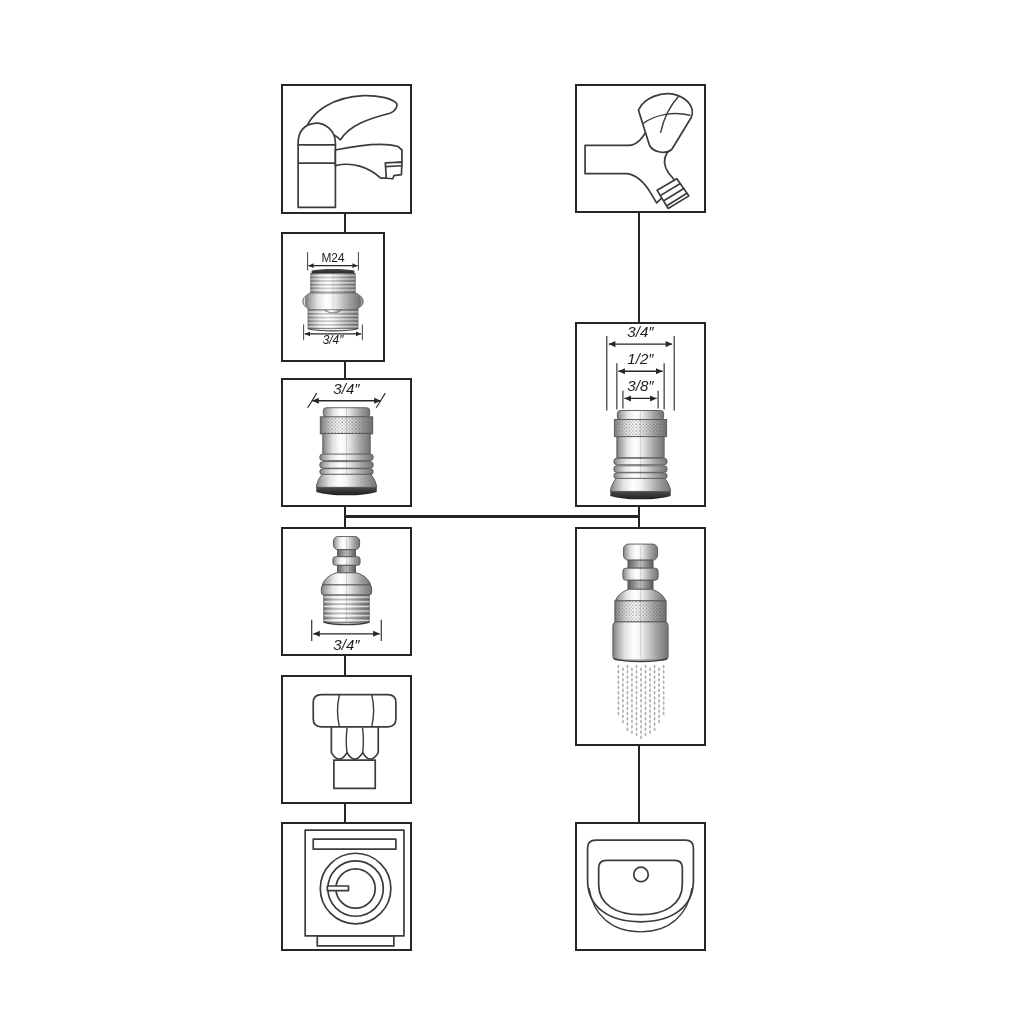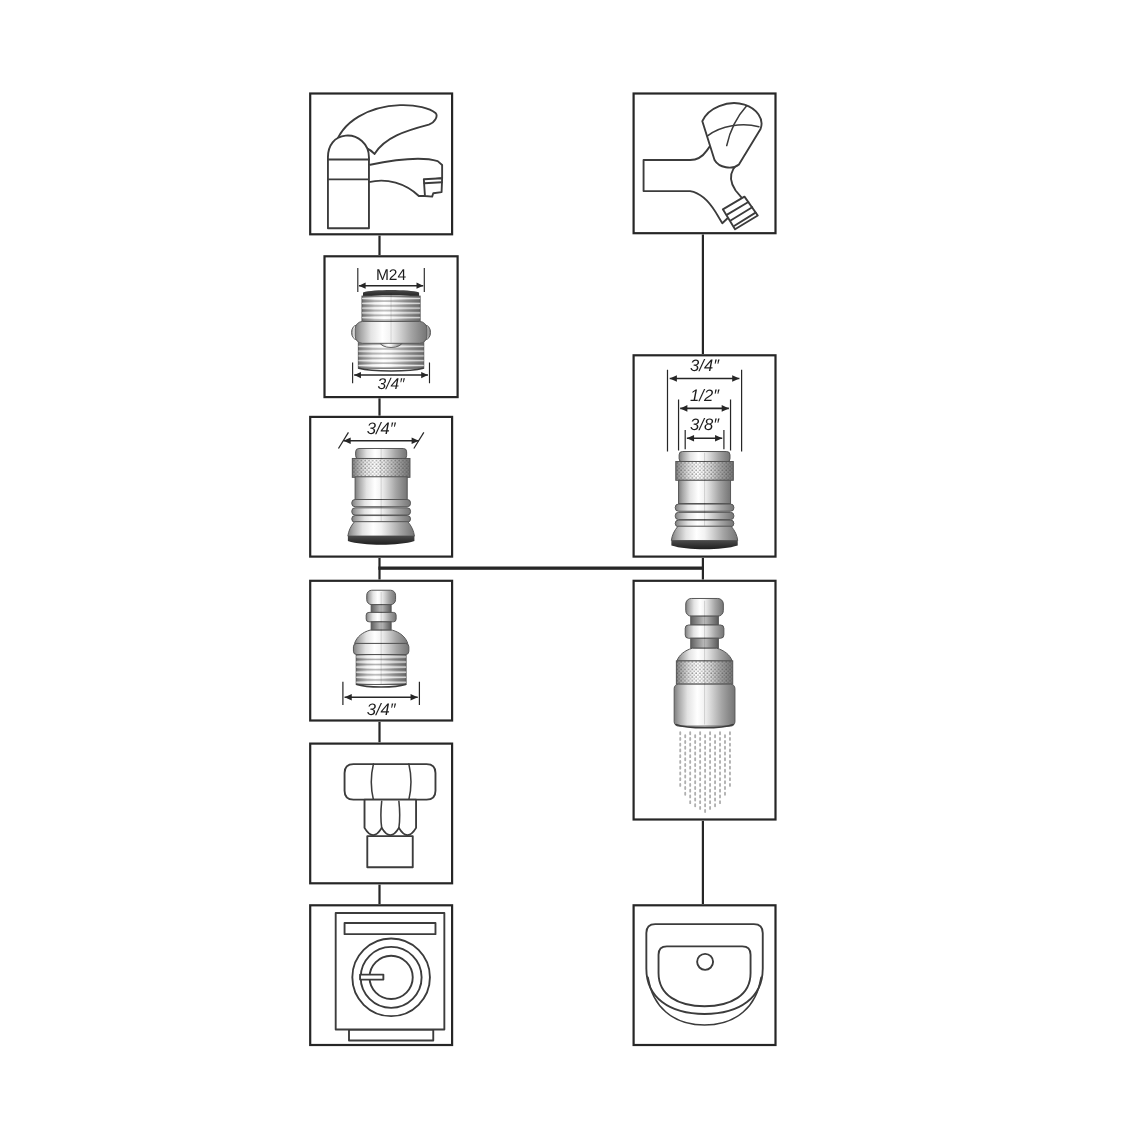--- a/index.html
+++ b/index.html
@@ -76,21 +76,21 @@
         <path d="M15,120 L15,56 C15,45 21,37.5 31,36.5 C42,35.5 52,44 52,56 L52,120 Z"></path>
         <line x1="15" y1="58" x2="52" y2="58"></line>
         <line x1="15" y1="76" x2="52" y2="76"></line>
         <path d="M52,63 C78,57.5 101,55.5 114,59.5 L118,63 L118,75 L112,75.5 C107.5,75.5 105.5,78 104.5,82 L102.5,91 L97,91 C85,79.5 68,74.5 52,78.5 Z"></path>
         <path d="M101.5,75.8 L118,75 L117.5,87.5 L110,88.5 L109,91.5 L102.5,91 Z"></path>
         <line x1="102" y1="79.5" x2="117.8" y2="78.6"></line>
       </g>
     </svg>
   </div>
 
-  <div class="node" style="left:294px;top:232px;width:123px;height:130px">
+  <div class="node" style="left:281px;top:232px;width:104px;height:130px">
     <svg viewBox="0 0 126 125">
       <g>
         <line class="ext" x1="31" y1="6" x2="31" y2="29"></line>
         <line class="ext" x1="95" y1="6" x2="95" y2="29"></line>
         <line class="dimline" x1="32" y1="23" x2="94" y2="23"></line>
         <polygon class="arrow" points="32,23 38.5,20 38.5,26"></polygon>
         <polygon class="arrow" points="94,23 87.5,20 87.5,26"></polygon>
         <text class="dimtext" x="63" y="18" text-anchor="middle">M24</text>
       </g>
       <g>

